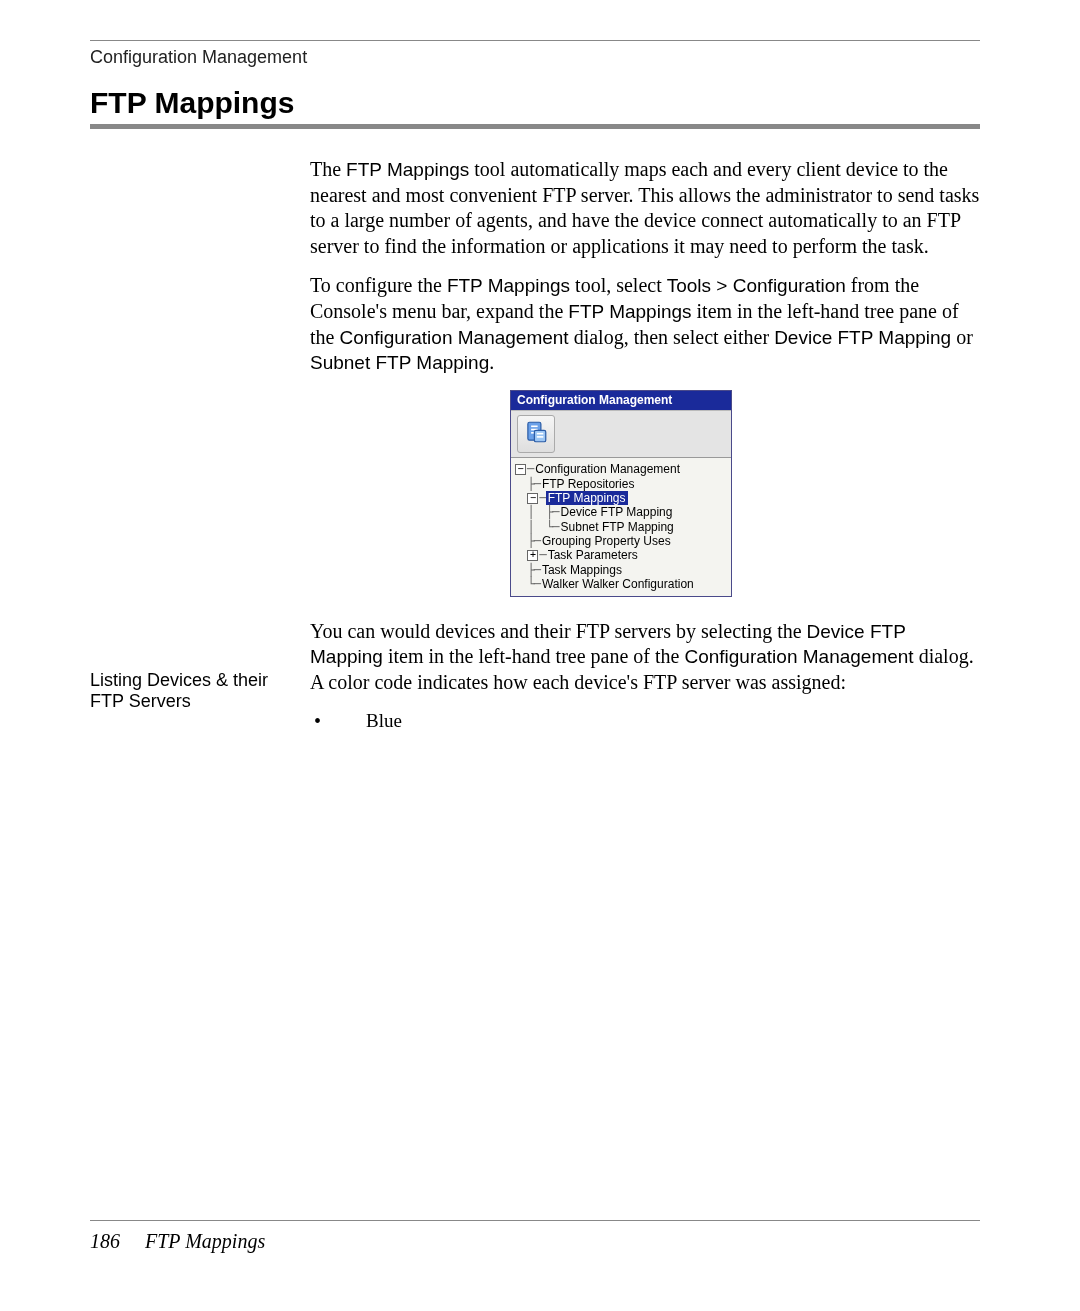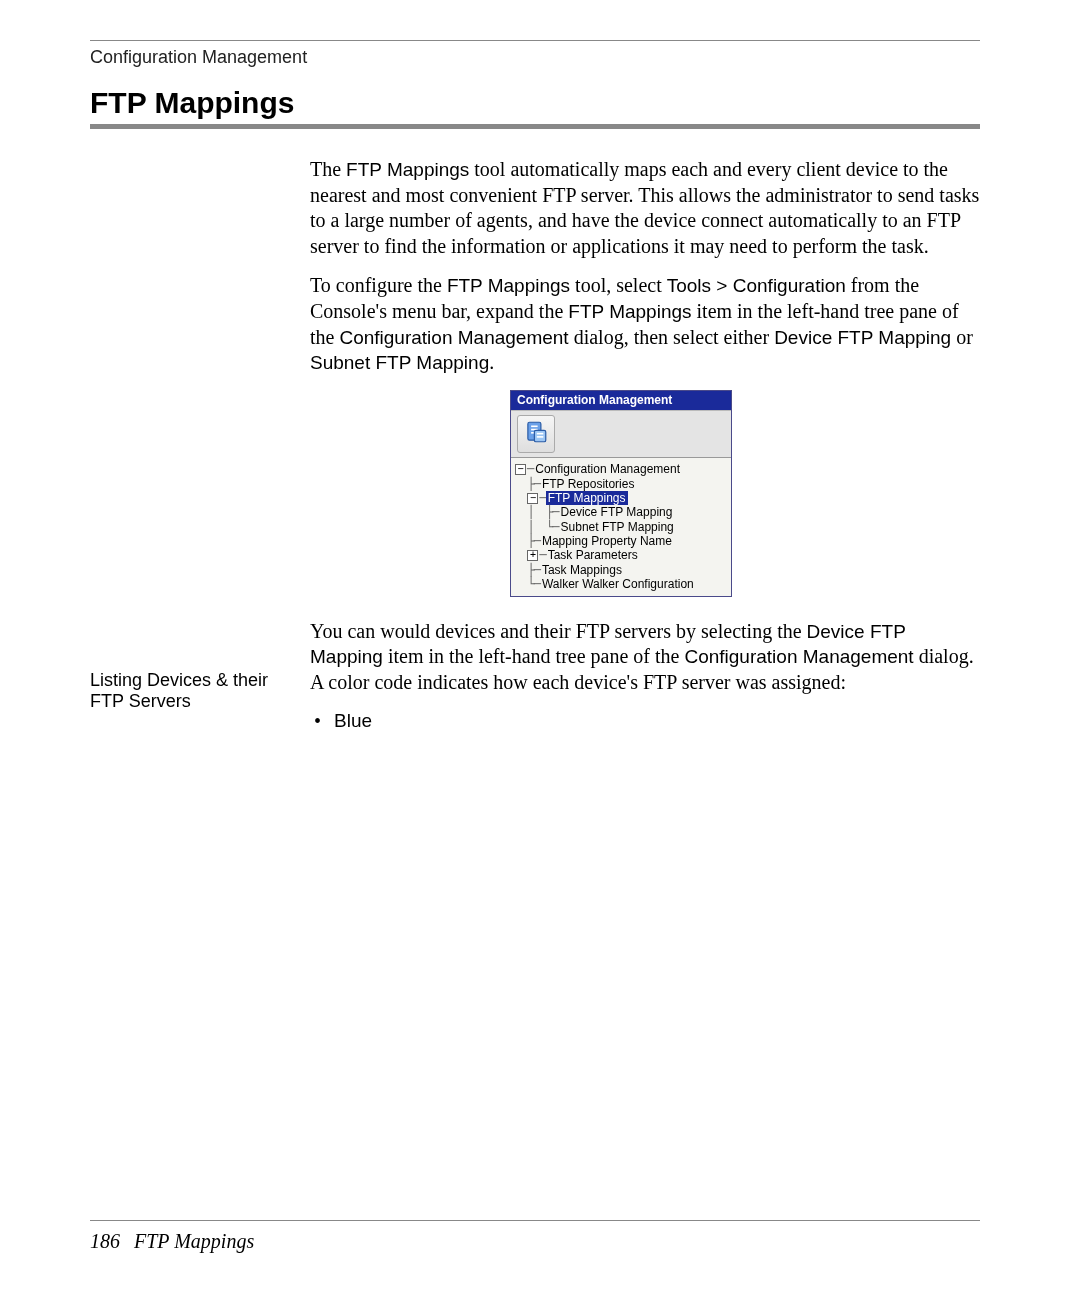--- a/index.html
+++ b/index.html
@@ -66,23 +66,24 @@
     margin-bottom: 14px;
   }
   ul.bullets > li::before {
     content: "•";
     position: absolute;
     left: -20px;
     top: 0;
     font-size: 20px;
   }
   .bullet-label {
-    font-family: Liberation Sans, sans-serif;
+    font-family: Liberation Serif, serif;
     font-size: 19px;
     display: block;
+    margin-left: 32px;
   }
   .bullet-body {
     display: block;
   }
 
   
   .panel-wrap {
     width: 220px;
     margin: 6px 0 22px 200px;
     border: 1px solid #4a4a8a;
@@ -156,21 +157,21 @@
     left: 90px; right: 100px;
     border-top: 1px solid #888;
   }
   .footer {
     position: absolute;
     bottom: 58px;
     left: 90px;
     font-style: italic;
     font-size: 20px;
   }
-  .page-num { font-style: italic; margin-right: 9px; }
+  .page-num { font-style: italic; margin-right: 20px; }
 </style>
 </head>
 <body>
 
 <div class="page">
   <div class="top-rule"></div>
   <div class="running-head">Configuration Management</div>
 
   <h1 class="section-title">FTP Mappings</h1>
   <div class="thick-rule"></div>
@@ -220,21 +221,21 @@
         <div class="tree-row">
           <span class="twig">&nbsp;&nbsp;│&nbsp;&nbsp;├─</span>
           <span class="node-label">Device FTP Mapping</span>
         </div>
         <div class="tree-row">
           <span class="twig">&nbsp;&nbsp;│&nbsp;&nbsp;└─</span>
           <span class="node-label">Subnet FTP Mapping</span>
         </div>
         <div class="tree-row">
           <span class="twig">&nbsp;&nbsp;├─</span>
-          <span class="node-label">Mapping Property Name</span>
+          <span class="node-label">Grouping Property Uses</span>
         </div>
         <div class="tree-row">
           <span class="twig">&nbsp;&nbsp;</span>
           <span class="box">+</span>
           <span class="twig">─</span>
           <span class="node-label">Task Parameters</span>
         </div>
         <div class="tree-row">
           <span class="twig">&nbsp;&nbsp;├─</span>
           <span class="node-label">Task Mappings</span>

